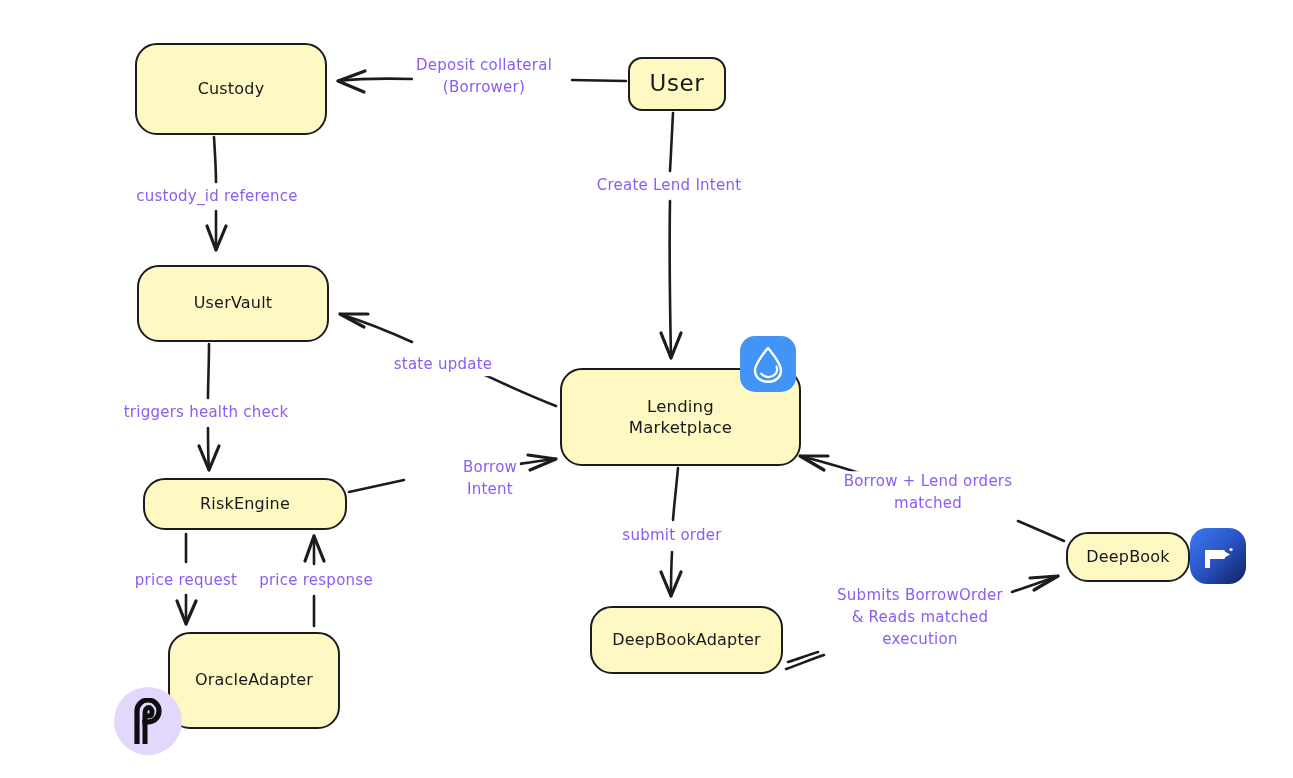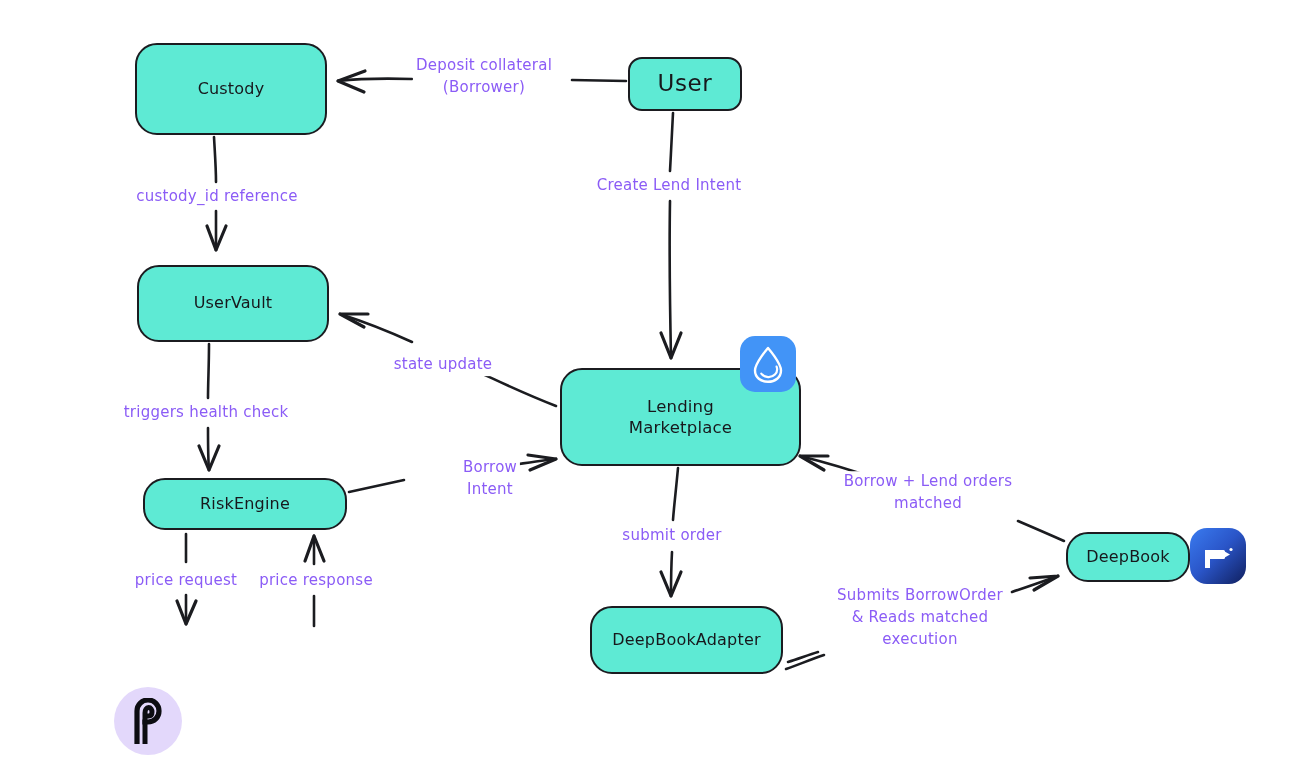--- a/index.html
+++ b/index.html
@@ -25,21 +25,21 @@
   }
   
   .node {
     position: absolute;
     box-sizing: border-box;
     display: flex;
     align-items: center;
     justify-content: center;
     text-align: center;
     color: #17181c;
-    background: #5eead4;
+    background: #fef9c3;
     border: 2.4px solid #1b1c20;
     border-radius: 22px;
     line-height: 1.28;
     letter-spacing: 0.2px;
     font-size: 16px;
     z-index: 3;
   }
   .node .lbl { display: block; white-space: pre-line; }
   .node-user { font-size: 23px; letter-spacing: 0.6px; border-radius: 14px; }
   .node-lending { font-size: 16.5px; }
@@ -159,32 +159,35 @@
       <path class="ln" d="M1012 592 C1030 586 1044 581 1058 576"></path>
       <path class="ah" d="M1058 576 L1030 578 M1058 576 L1034 590"></path>
       <path class="ln" d="M788 662 C798 659 808 655 818 652" stroke-width="1.8"></path>
     </g>
   </svg>
 
   <div class="node" style="left:135px; top:43px; width:192px; height:92px;">
     <span class="lbl">Custody</span>
   </div>
 
-  <div class="node node-user" style="left:628px; top:57px; width:114px; height:54px;align-items:center;">
+  <div class="node node-user" style="left:628px; top:57px; width:98px; height:54px;align-items:center;">
     <span class="lbl">User</span>
   </div>
 
   <div class="node" style="left:137px; top:265px; width:192px; height:77px;">
     <span class="lbl">UserVault</span>
   </div>
 
   <div class="node" style="left:143px; top:478px; width:204px; height:52px;">
     <span class="lbl">RiskEngine</span>
   </div>
 
+  <div class="node" style="left:168px; top:632px; width:172px; height:97px;">
+    <span class="lbl">OracleAdapter</span>
+  </div>
 
   <div class="node node-lending" style="left:560px; top:368px; width:241px; height:98px;">
     <span class="lbl">Lending
 Marketplace</span>
   </div>
 
   <div class="node" style="left:590px; top:606px; width:193px; height:68px;">
     <span class="lbl">DeepBookAdapter</span>
   </div>
 

